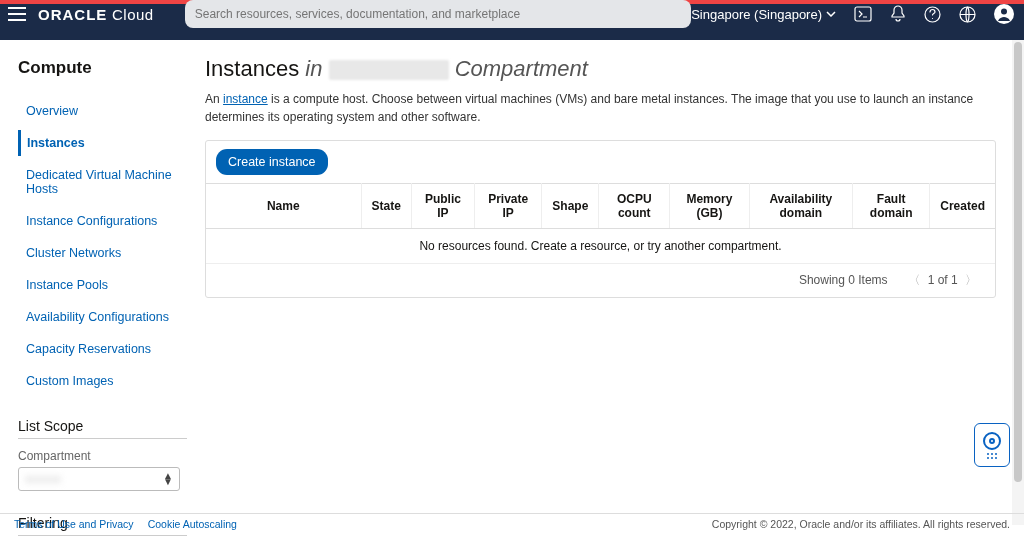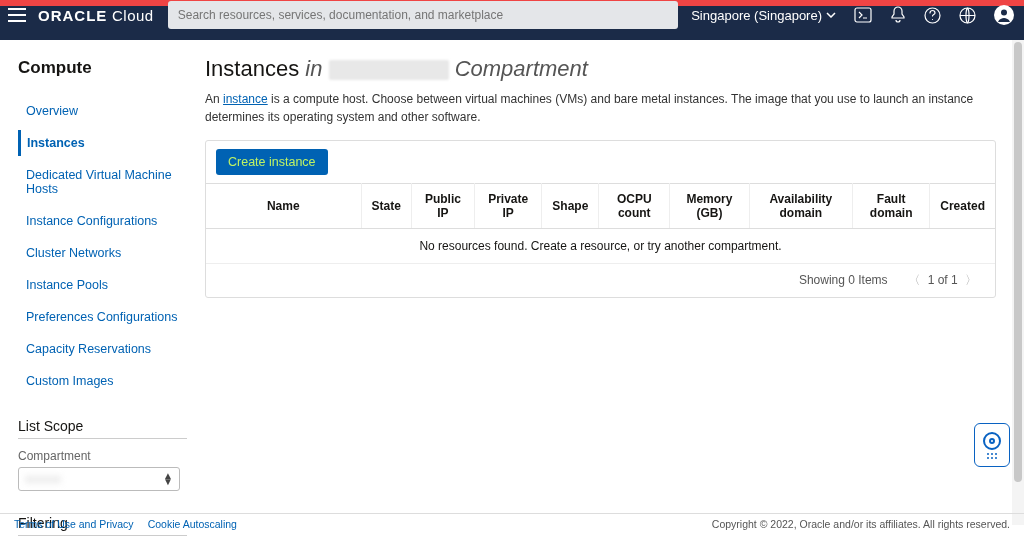--- a/index.html
+++ b/index.html
@@ -1,22 +1,22 @@
 <!DOCTYPE html>
 <html><head>
 <meta charset="utf-8">
 <style>
 * { box-sizing: border-box; margin: 0; padding: 0; }
 body { font-family: -apple-system, BlinkMacSystemFont, "Segoe UI", Helvetica, Arial, sans-serif; font-size: 13px; color: #161513; background: #fff; width: 1024px; height: 545px; overflow: hidden; position: relative; }
-.topbar { height: 40px; background: #1b2b48; display: flex; align-items: center; padding: 0 10px 16px 8px; border-top: 6px solid #ef4444; }
+.topbar { height: 40px; background: #1b2b48; display: flex; align-items: center; padding: 0 10px 16px 8px; border-top: 4px solid #ef4444; }
 .menu-icon { color: #fff; font-size: 18px; cursor: pointer; margin-right: 12px; }
 .oracle-logo { color: #fff; font-size: 15px; letter-spacing: 0.5px; margin-right: 10px; }
 .oracle-logo b { font-weight: 700; letter-spacing: 1px; }
 .cloud-text { font-weight: 300; }
-.search-box { flex: 1; max-width: 510px; height: 28px; background: #e4e6e9; border: none; border-radius: 3px; padding: 0 10px; font-size: 12px; color: #555; margin-left: 4px; }
+.search-box { flex: 1; max-width: 510px; height: 28px; background: #e4e6e9; border: none; border-radius: 8px; padding: 0 10px; font-size: 12px; color: #555; margin-left: 21px; }
 .topbar-right { margin-left: auto; display: flex; align-items: center; gap: 18px; color: #fff; }
 .region { font-size: 13px; display: flex; align-items: center; gap: 4px; cursor: pointer; }
 .icon-btn { color: #fff; cursor: pointer; display: flex; align-items: center; }
 .layout { display: flex; height: calc(100% - 40px - 20px); }
 .sidebar { width: 205px; padding: 18px 18px 0 18px; }
 .sidebar h2 { font-size: 17px; font-weight: 600; margin-bottom: 20px; }
 .nav-list { list-style: none; }
 .nav-list li { padding: 6px 0 6px 8px; font-size: 12.5px; color: #0062b3; cursor: pointer; margin-bottom: 6px;}
 .nav-list li.active { border-left: 3px solid #0062b3; font-weight: 700; padding-left: 6px; }
 .section-head { font-size: 14px; font-weight: 400; margin-top: 24px; padding-bottom: 4px; border-bottom: 1px solid #ccc; margin-bottom: 10px; }
@@ -25,21 +25,21 @@
 .select-box .chev { font-size: 10px; color: #444; line-height: 0.6; }
 .main { flex: 1; padding: 16px 28px 0 0; overflow: auto; }
 .page-title { font-size: 22px; margin-bottom: 8px; }
 .page-title .in-word { font-style: italic; font-weight: 400; color: #555; }
 .page-title .compartment-word { font-style: italic; font-weight: 400; color: #555; }
 .blur-box { display: inline-block; width: 120px; height: 20px; background: #e8e8e8; filter: blur(1px); vertical-align: middle; border-radius: 2px; }
 .desc { font-size: 12px; color: #333; line-height: 1.5; margin-bottom: 14px; }
 .desc a { color: #0062b3; text-decoration: underline; }
 .panel { border: 1px solid #ddd; border-radius: 3px; }
 .panel-head { padding: 8px 10px; }
-.create-btn { background: #0062b3; color: #bef264; border: none; border-radius: 3px; padding: 6px 12px; font-size: 12.5px; cursor: pointer; }
+.create-btn { background: #0062b3; color: #ffffff; border: none; border-radius: 11px; padding: 6px 12px; font-size: 12.5px; cursor: pointer; }
 table { width: 100%; border-collapse: collapse; }
 th { text-align: center; font-size: 12px; font-weight: 700; padding: 8px 10px; border-top: 1px solid #ddd; border-bottom: 1px solid #ddd; border-right: 1px solid #eee; }
 th:last-child { border-right: none; }
 .empty-row td { text-align: center; padding: 10px; font-size: 12px; border-bottom: 1px solid #eee; }
 .pager-row td { text-align: right; padding: 8px 14px; font-size: 12px; color: #555; }
 .pager-row .nav-arrow { color: #aaa; margin: 0 4px; cursor: pointer; }
 .footer { position: absolute; bottom: 12px; left: 0; right: 0; height: 20px; border-top: 1px solid #ddd; display: flex; align-items: center; padding: 0 14px; font-size: 10.5px; }
 .footer a { color: #0062b3; margin-right: 14px; text-decoration: none; }
 .footer .copy { margin-left: auto; color: #555; }
 .float-help { position: absolute; right: 14px; bottom: 78px; width: 36px; height: 44px; border: 1.5px solid #0962c2; border-radius: 6px; display: flex; flex-direction: column; align-items: center; justify-content: center; gap: 3px; background: #fff; cursor: pointer; }
@@ -107,21 +107,21 @@
 <div class="layout">
   <div class="sidebar">
     <h2>Compute</h2>
     <ul class="nav-list">
       <li>Overview</li>
       <li class="active">Instances</li>
       <li>Dedicated Virtual Machine Hosts</li>
       <li>Instance Configurations</li>
       <li>Cluster Networks</li>
       <li>Instance Pools</li>
-      <li>Preferences Configurations</li>
+      <li>Availability Configurations</li>
       <li>Capacity Reservations</li>
       <li>Custom Images</li>
     </ul>
     <div class="section-head">List Scope</div>
     <span class="label">Compartment</span>
     <div class="select-box">
       <span style="filter:blur(3px);color:#ccc;">xxxxxx</span>
       <span class="chev">▲<br>▼</span>
     </div>
     <div class="section-head">Filtering</div>

